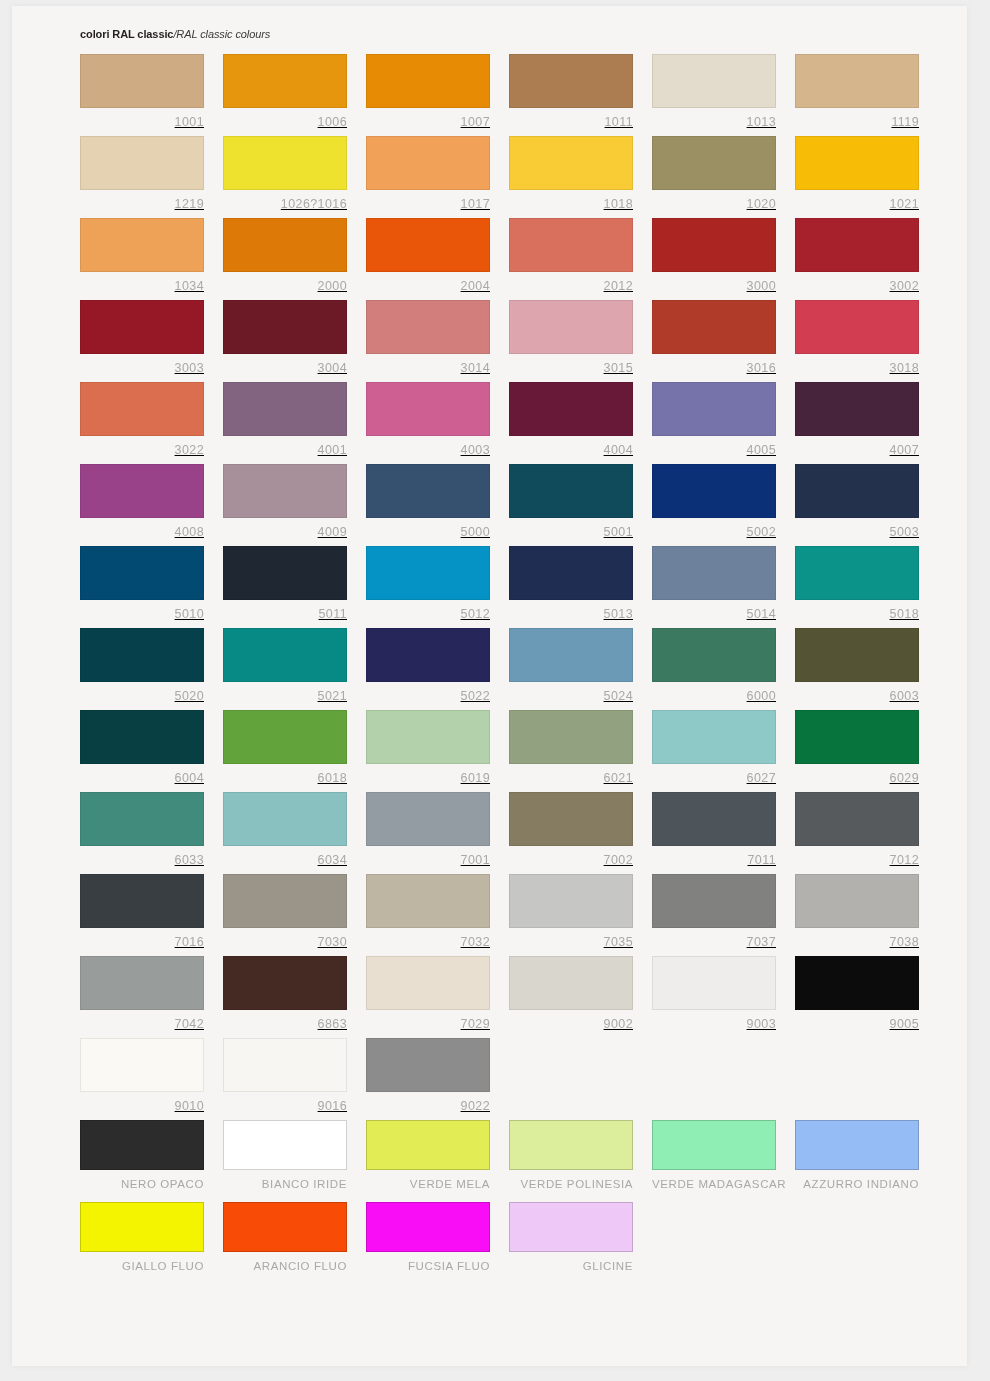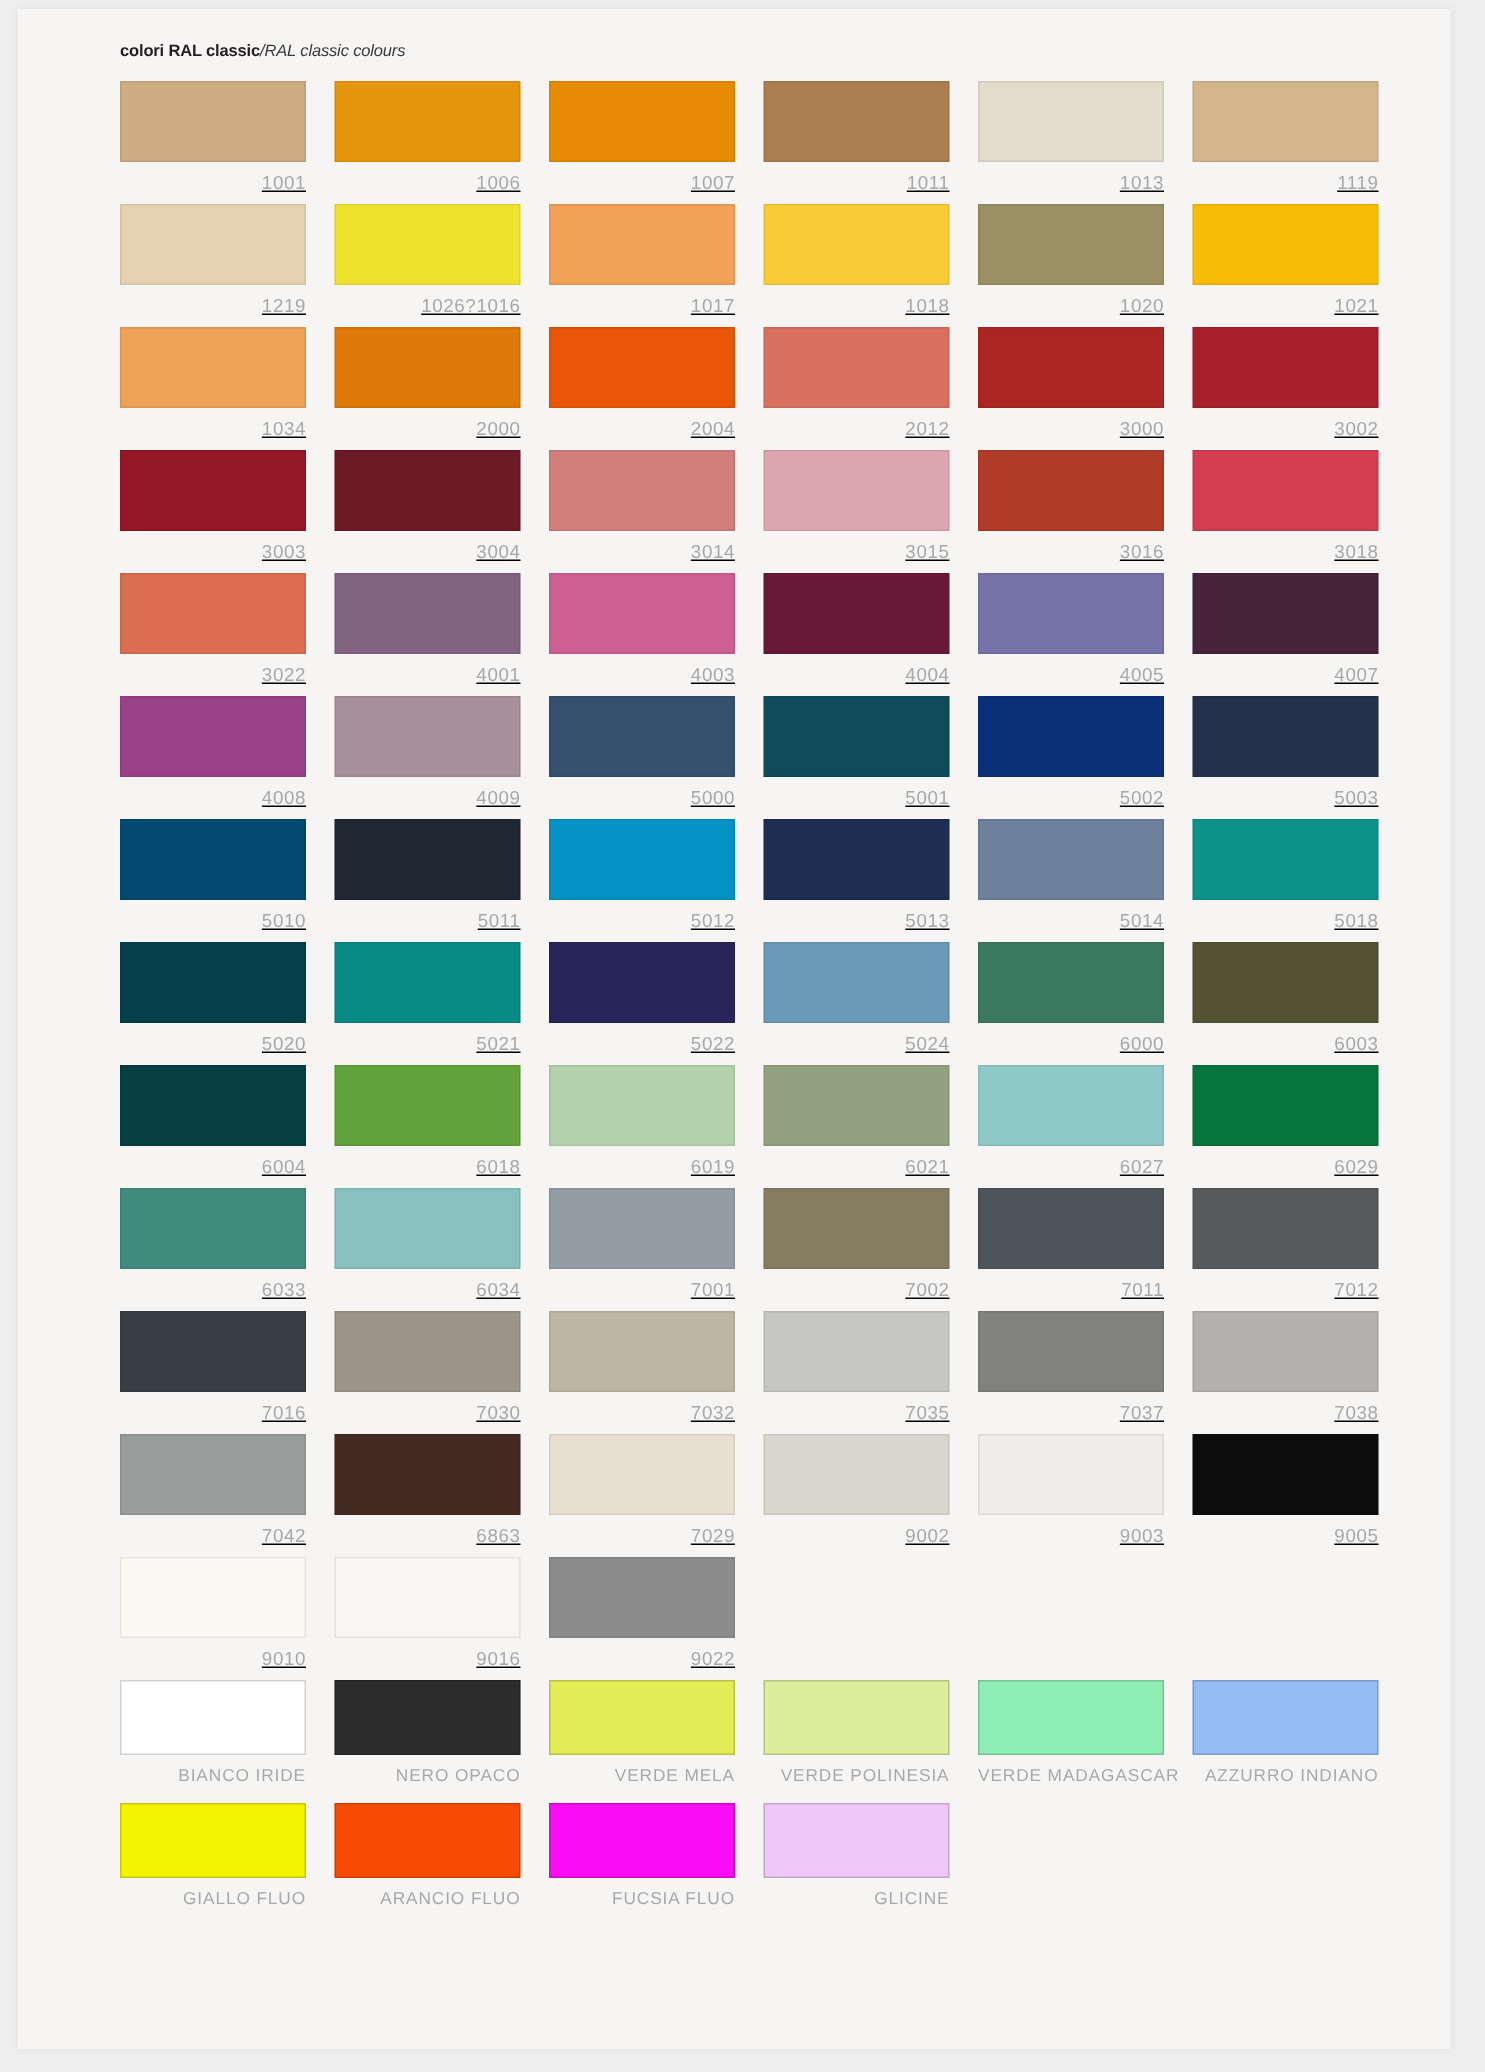--- a/index.html
+++ b/index.html
@@ -425,26 +425,26 @@
         </div>
         <div class="cell empty">
           <div class="swatch"></div>
           <div class="caption"></div>
         </div>
       </div>
 
 
     <div class="grid-special" id="special-grid">
         <div class="cell-sp">
+          <div class="swatch-sp" style="background: rgb(44, 44, 44);"></div>
+          <div class="caption-sp">NERO OPACO</div>
+        </div>
+        <div class="cell-sp">
           <div class="swatch-sp" style="background: rgb(255, 255, 255);"></div>
           <div class="caption-sp">BIANCO IRIDE</div>
-        </div>
-        <div class="cell-sp">
-          <div class="swatch-sp" style="background: rgb(44, 44, 44);"></div>
-          <div class="caption-sp">NERO OPACO</div>
         </div>
         <div class="cell-sp">
           <div class="swatch-sp" style="background: rgb(226, 237, 85);"></div>
           <div class="caption-sp">VERDE MELA</div>
         </div>
         <div class="cell-sp">
           <div class="swatch-sp" style="background: rgb(220, 238, 155);"></div>
           <div class="caption-sp">VERDE POLINESIA</div>
         </div>
         <div class="cell-sp">

